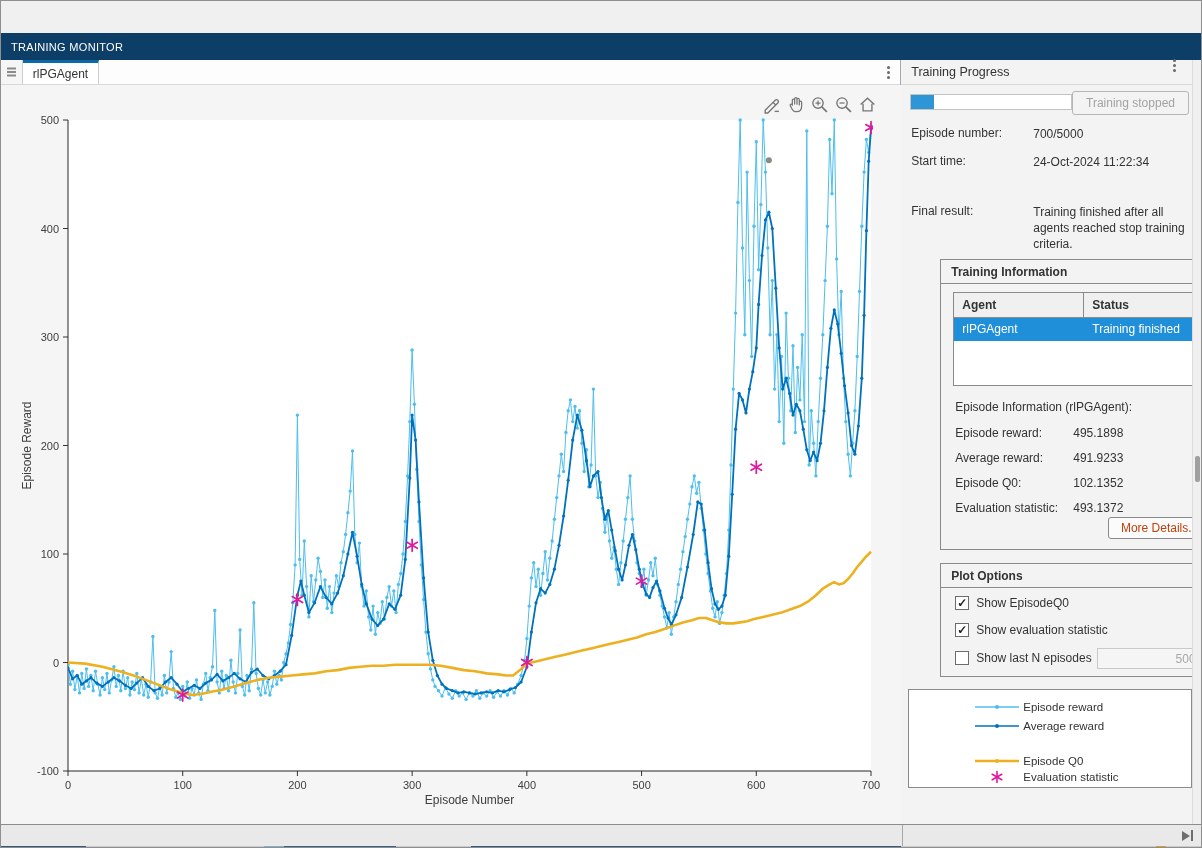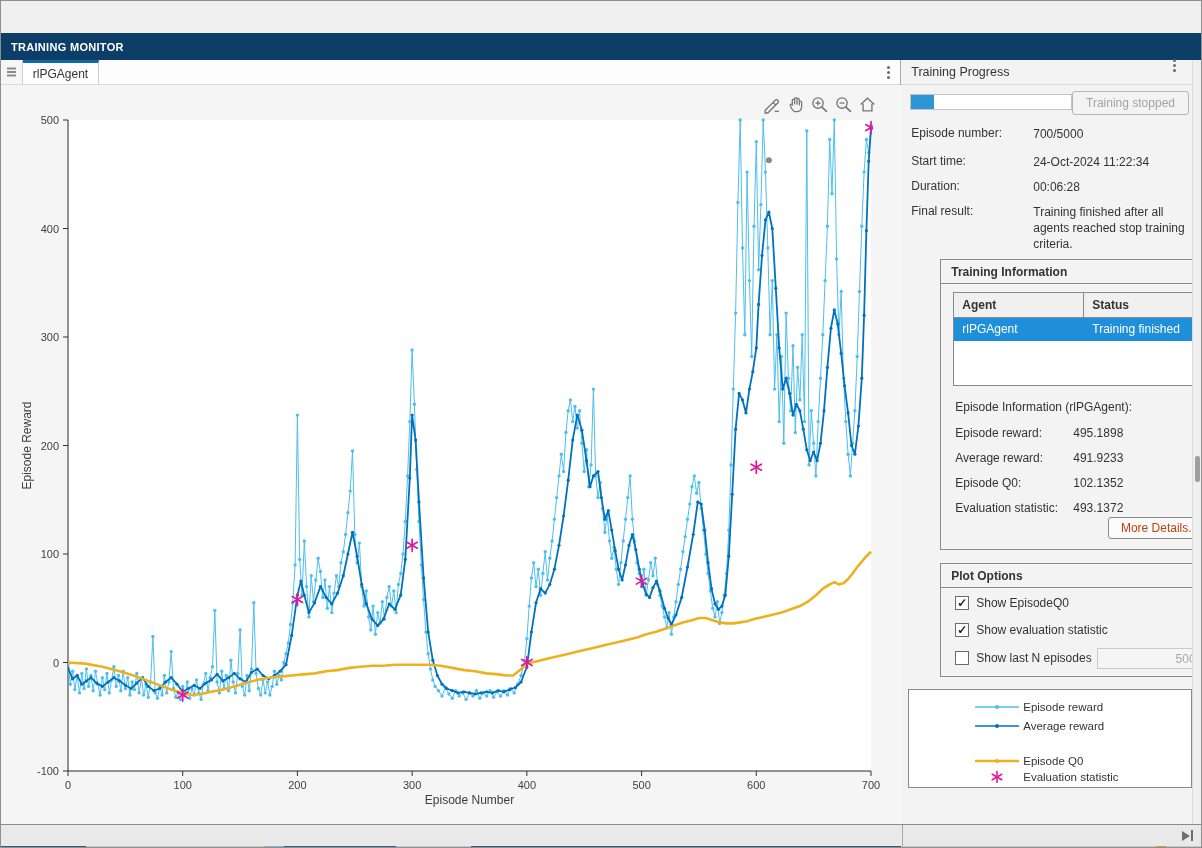--- a/index.html
+++ b/index.html
@@ -11,21 +11,21 @@
   .titlebar .logo { width:18px; height:15px; margin-right:7px; }
   .titlebar .wtitle { font-size:12px; color:#5c5c5c; }
   .win-controls { position:absolute; right:0; top:0; height:32px; display:flex; }
   .win-btn { width:46px; height:32px; display:flex; align-items:center; justify-content:center; color:#555; }
   .min-glyph { width:11px; height:2px; background:#5a5a5a; }
   .max-glyph { width:11px; height:10px; border:1.5px solid #5a5a5a; }
   .close-glyph { font-size:16px; line-height:16px; color:#5a5a5a; }
 
   
   .ribbon { position:absolute; left:0; top:32px; width:100%; height:27px; background:#0d3e68; display:flex; align-items:center; padding-left:10px; }
-  .ribbon .rtab { color:#ffffff; font-size:11px; font-weight:bold; letter-spacing:.3px; }
+  .ribbon .rtab { color:#ffffff; font-size:11px; font-weight:normal; letter-spacing:.3px; }
 
   
   .main { position:absolute; left:0; top:59px; width:100%; height:764px; display:flex; }
   .left-pane { width:901px; height:100%; border-right:1px solid #a8a8a8; background:#f5f5f5; position:relative; }
   .right-pane { width:300px; height:100%; background:#f3f3f3; position:relative; font-size:12px; color:#333; }
 
   
   .tabbar { position:absolute; left:0; top:0; width:100%; height:25px; background:#fdfdfd; border-bottom:1px solid #d9d9d9; display:flex; align-items:stretch; }
   .tab-handle { width:22px; border-right:1px solid #cecece; background:#f6f6f6; display:flex; align-items:center; justify-content:center; }
   .hlines { width:9px; height:1.5px; background:#8a8a8a; box-shadow:0 -3.5px 0 #8a8a8a, 0 3.5px 0 #8a8a8a; }
@@ -742,24 +742,20 @@
       <div class="btn-disabled">Training stopped</div>
 
       <div class="info-row" style="top:66px">
         <span class="lab">Episode number:</span>
         <span class="val">700/5000</span>
       </div>
       <div class="info-row" style="top:94px">
         <span class="lab">Start time:</span>
         <span class="val">24-Oct-2024 11:22:34</span>
       </div>
-      <div class="info-row" style="top:119px">
-        <span class="lab">Duration:</span>
-        <span class="val">00:06:28</span>
-      </div>
       <div class="info-row" style="top:144px">
         <span class="lab">Final result:</span>
         <span class="val">Training finished after all agents reached stop training criteria.</span>
       </div>
 
       <div class="groupbox" style="top:199px; height:291px;">
         <div class="gb-title">Training Information</div>
         <div class="ti-table">
           <div class="ti-hrow">
             <div class="c1">Agent</div>

